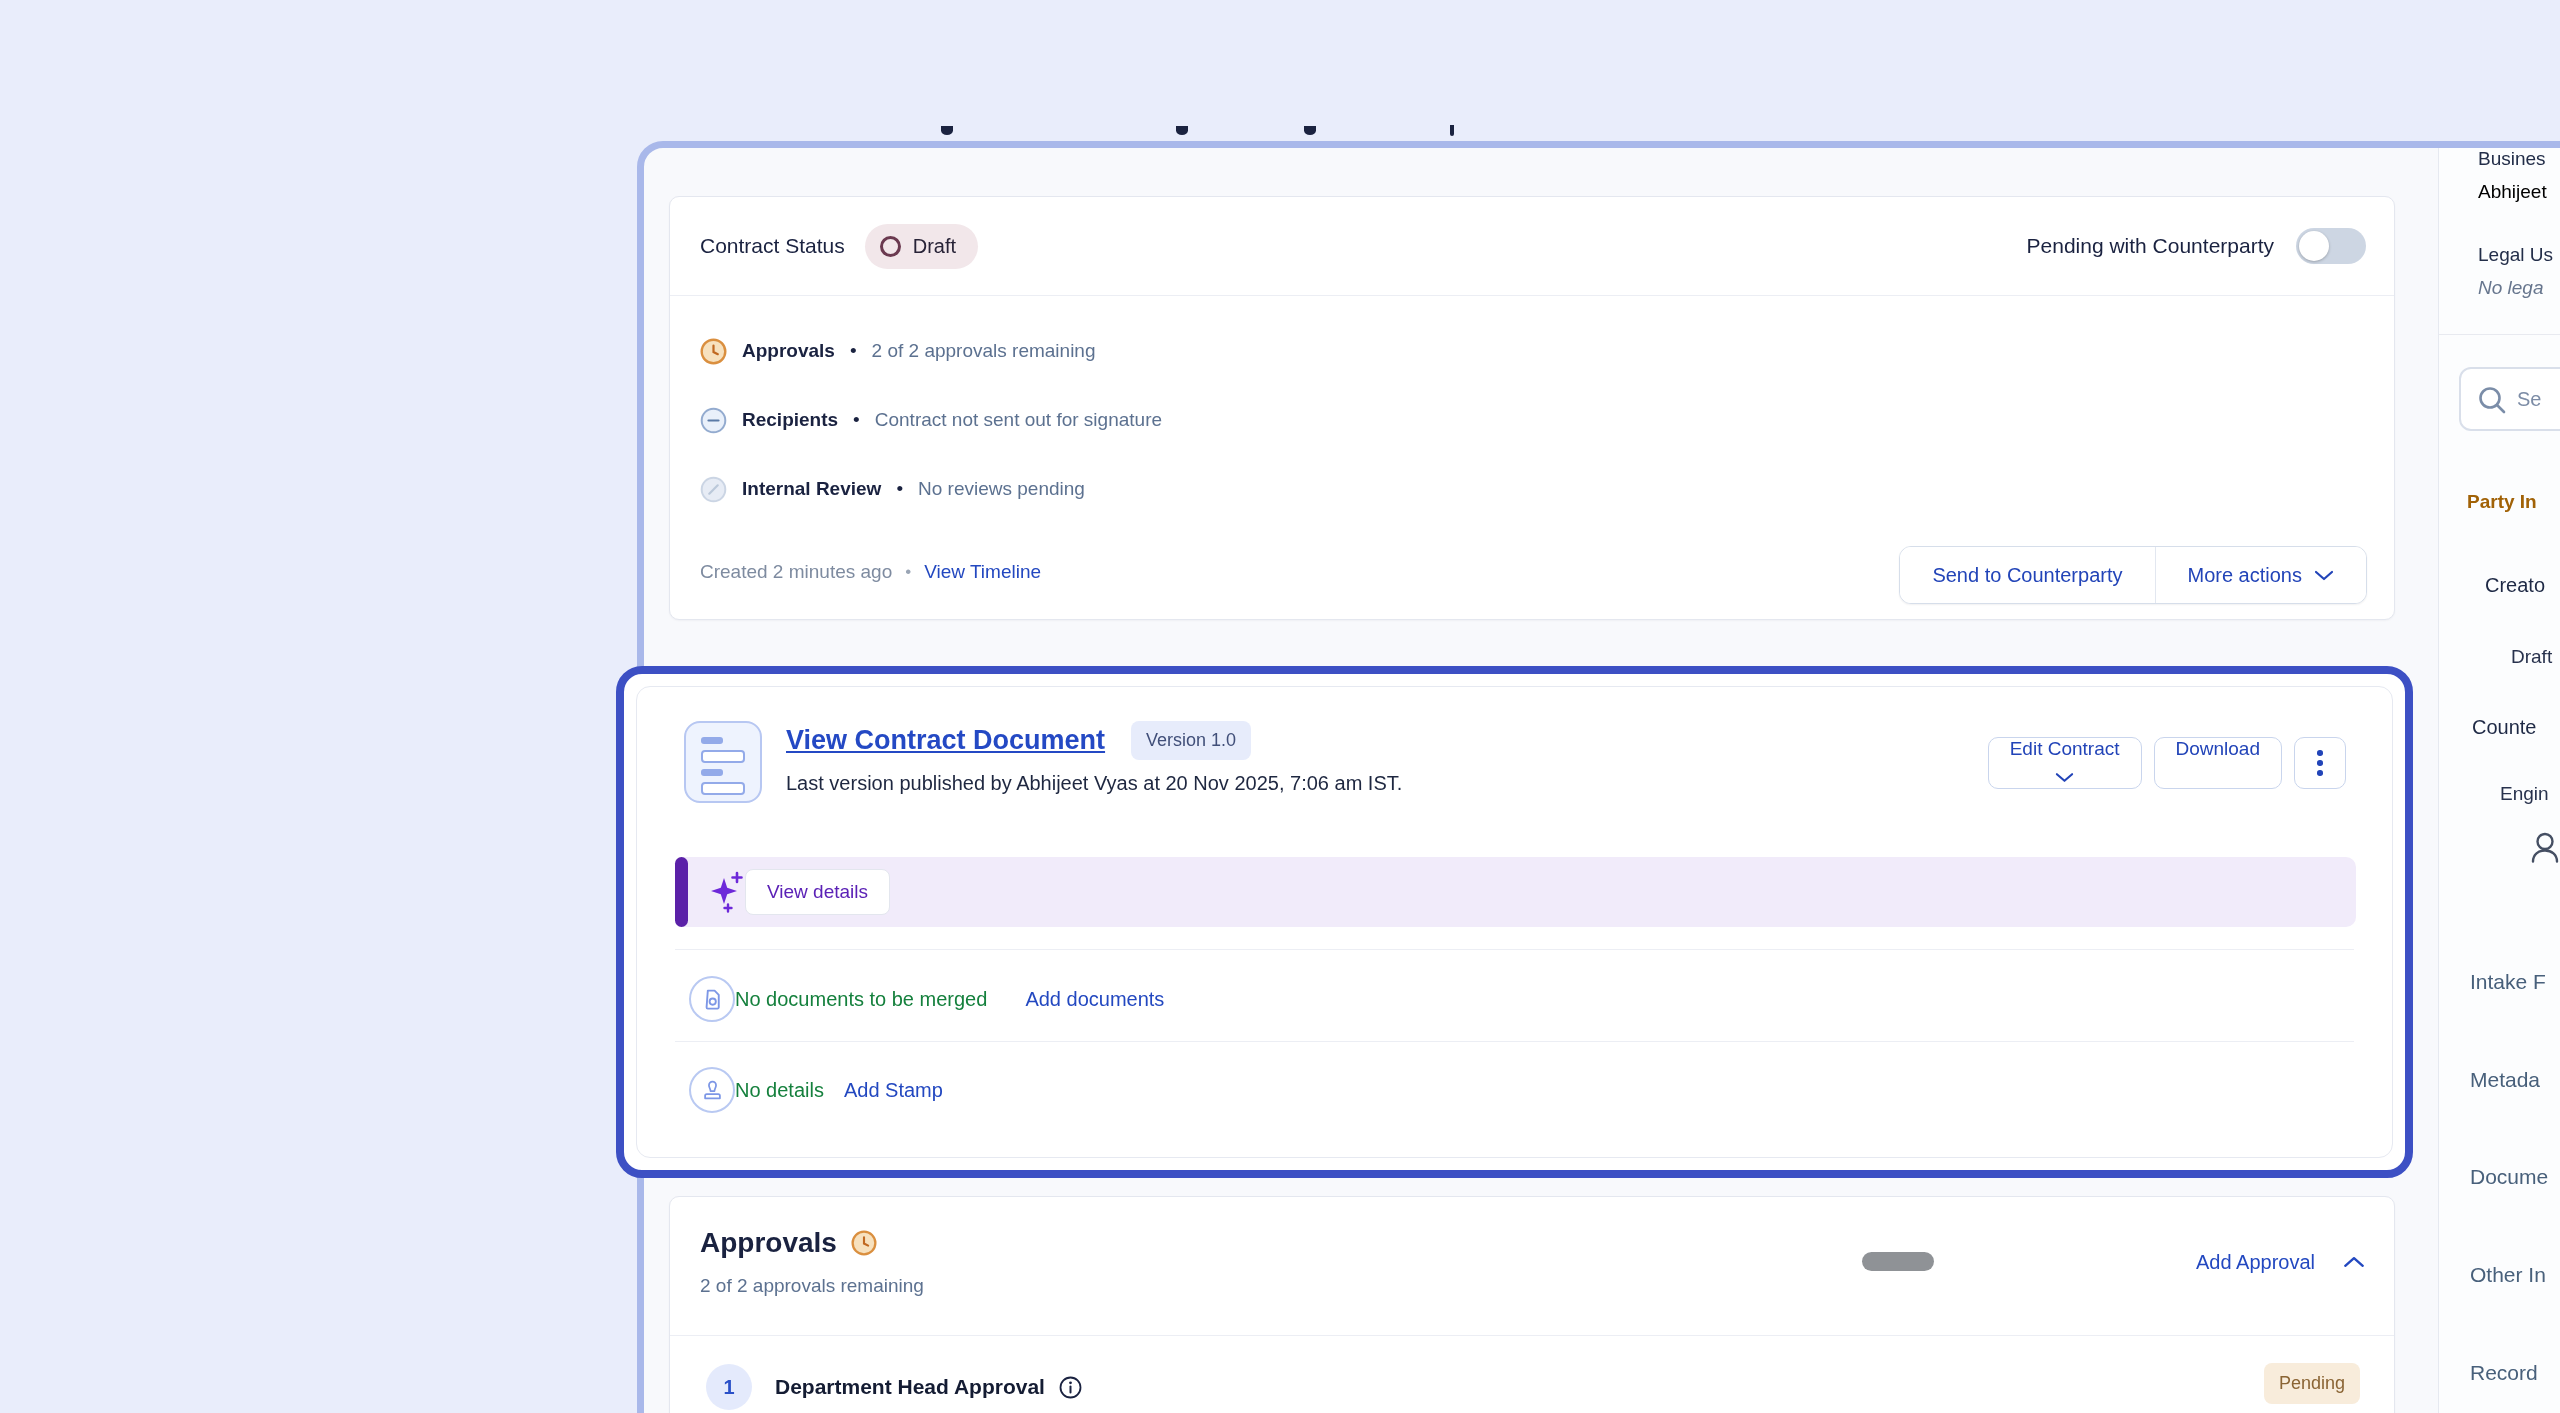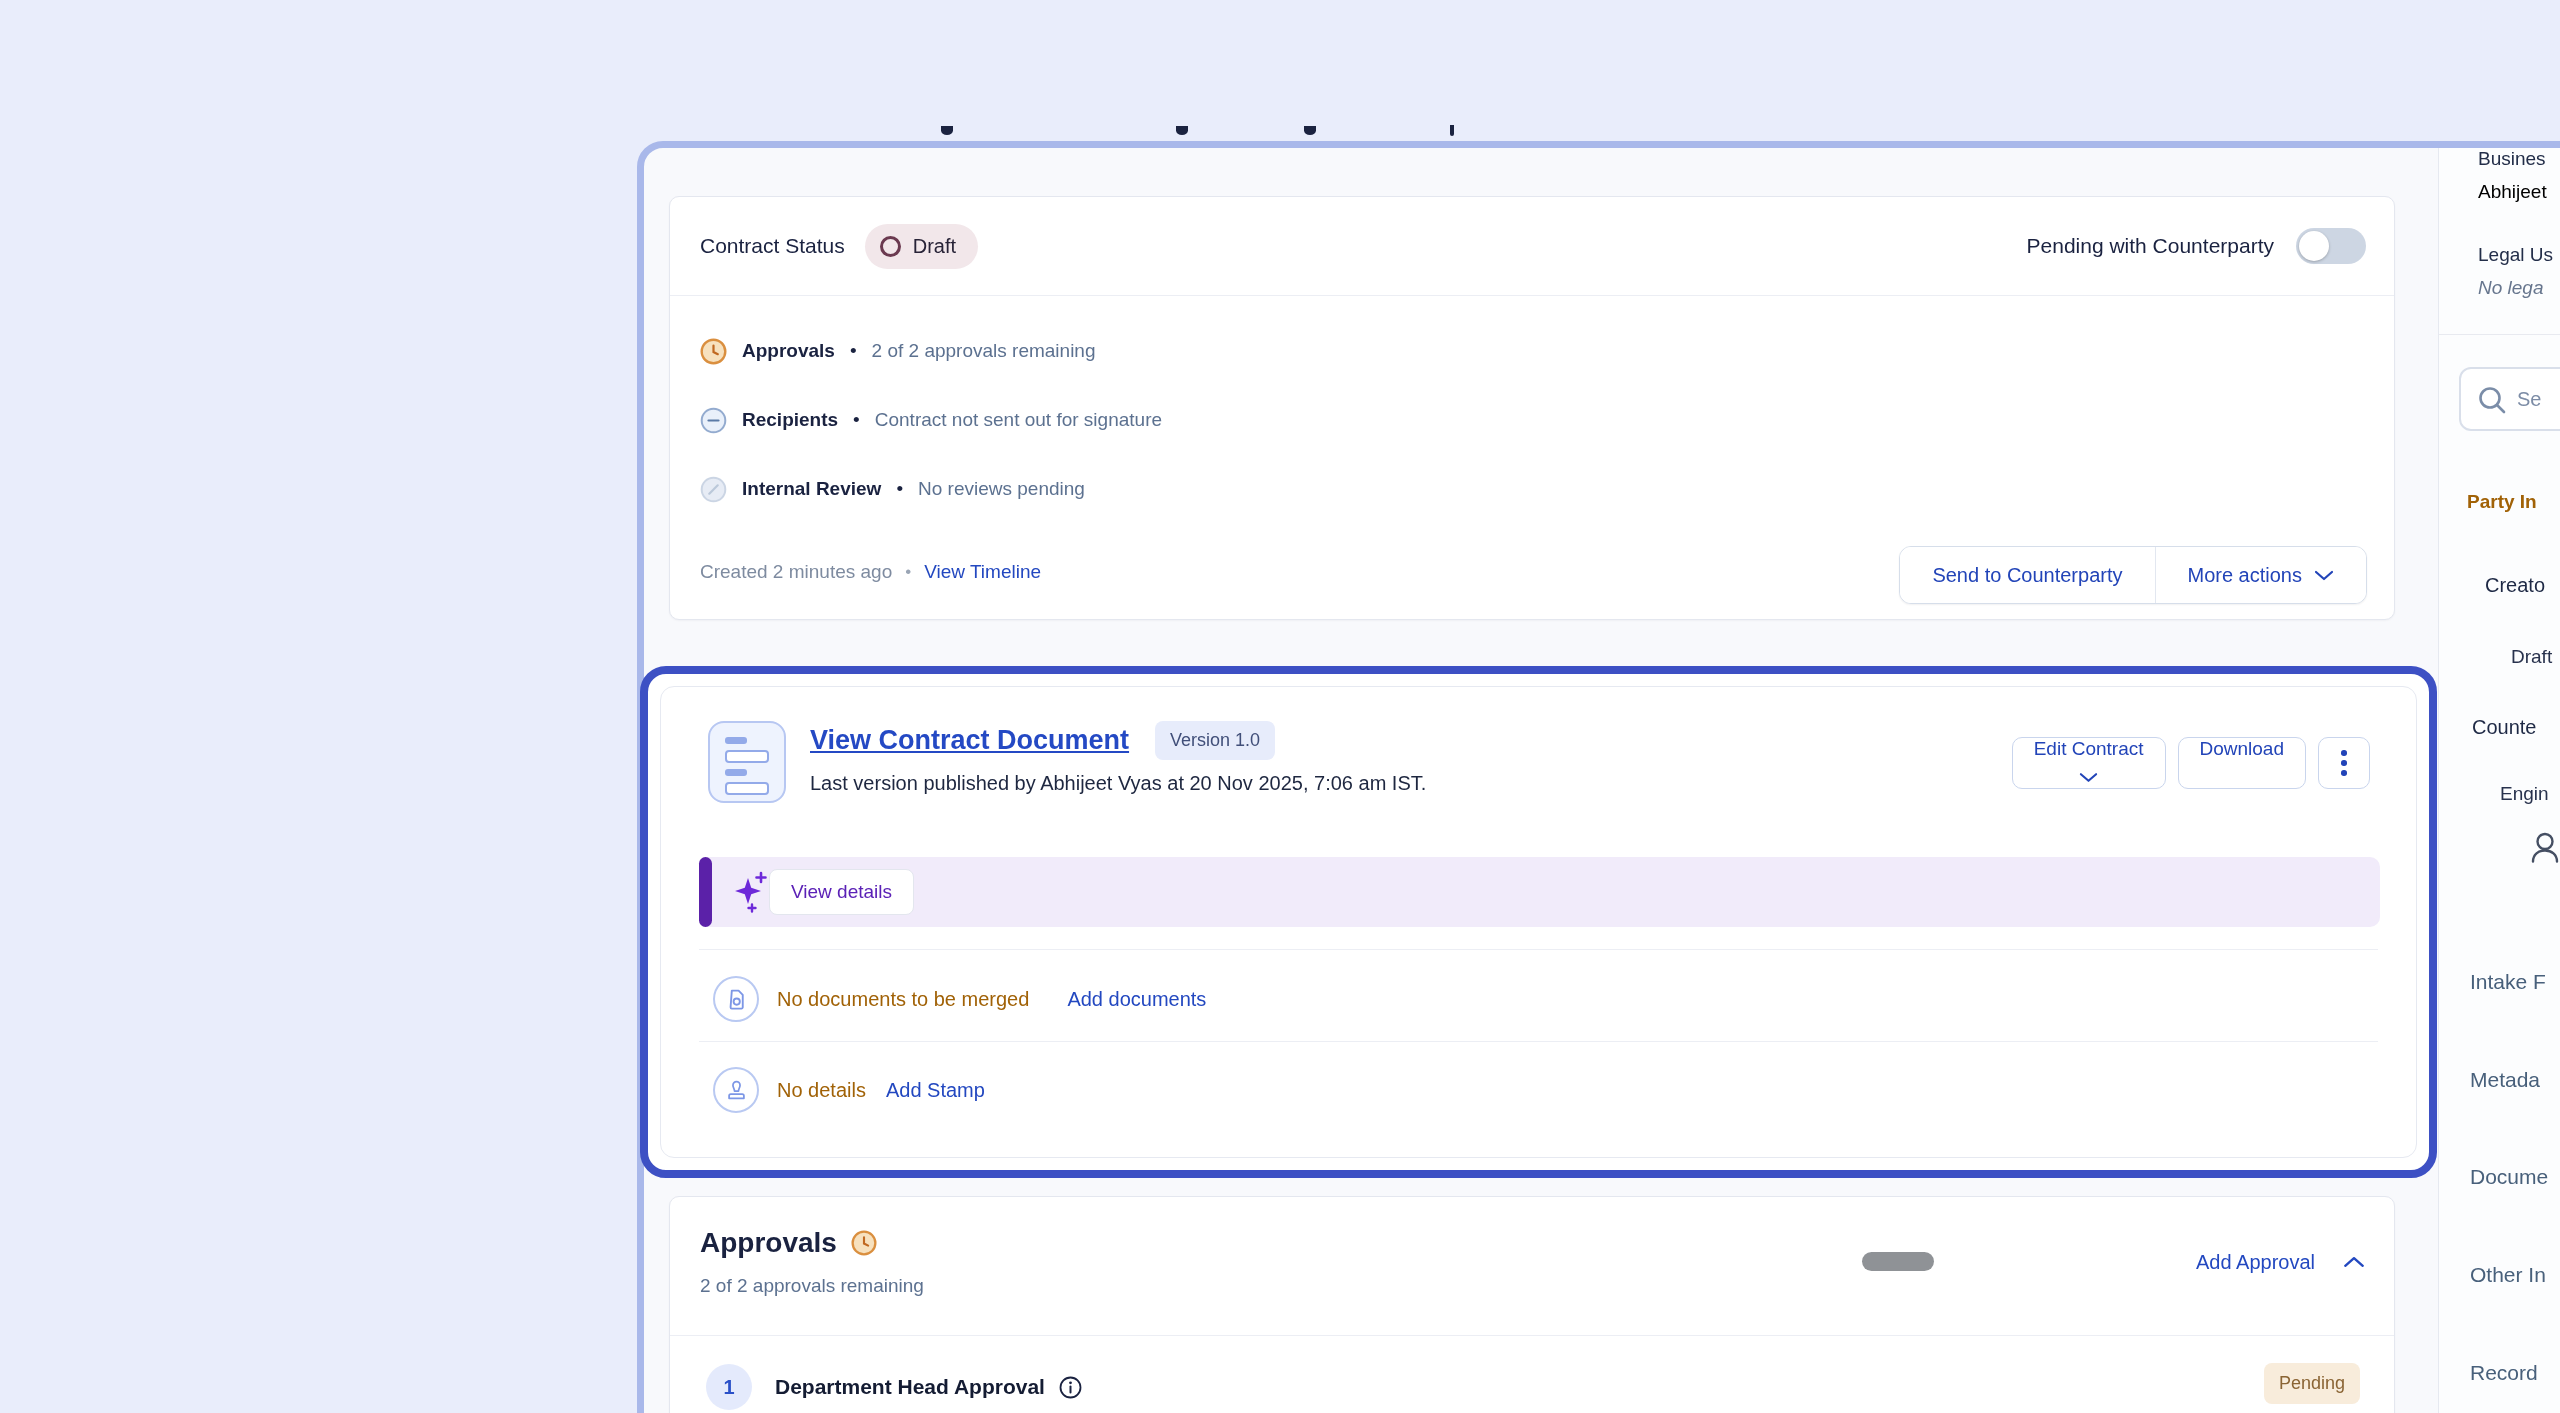--- a/index.html
+++ b/index.html
@@ -66,21 +66,21 @@
   .created-text { font-size:19px; color:#7E8BA0; }
   .created-bullet { font-size:17px; color:#9AA5B5; }
   .timeline-link { font-size:19px; font-weight:500; color:#2348C0; cursor:pointer; }
   .split-group { position:absolute; right:27px; top:349px; height:58px; display:flex; align-items:stretch;
     background:#fff; border:1px solid #D6DEEA; border-radius:12px; box-shadow:0 1px 2px rgba(16,24,40,.06); overflow:hidden; }
   .split-seg { display:flex; align-items:center; gap:12px; padding:0 32px; font-size:20px; font-weight:500;
     color:#2244B8; cursor:pointer; background:#fff; border:0; font-family:inherit; }
   .split-sep { width:1px; background:#E2E7F0; }
 
   
-  .doc-ring { position:absolute; left:640px; top:666px; width:1797px; height:512px;
+  .doc-ring { position:absolute; left:616px; top:666px; width:1797px; height:512px;
     border:8px solid #3D50C4; border-radius:26px; background:#fff; }
   .doc-card { position:absolute; left:12px; top:12px; right:12px; bottom:12px;
     border:1px solid #E6E9F1; border-radius:14px; background:#fff; }
   .doc-header { position:absolute; left:47px; top:34px; display:flex; gap:24px; }
   .doc-icon { width:78px; height:82px; background:#EEF3FE; border:2px solid #B7C7F2; border-radius:16px;
     padding:14px 0 0 15px; }
   .doc-icon .bar-s { width:22px; height:7px; border-radius:3px; background:#93AAE9; margin-bottom:6px; }
   .doc-icon .bar-b { width:44px; height:13px; border-radius:4px; border:2.5px solid #93AAE9; background:#fff; margin-bottom:6px; }
   .doc-title-row { display:flex; align-items:center; gap:26px; }
   .doc-title { font-size:27px; font-weight:600; color:#2449C4; text-decoration:underline; cursor:pointer; white-space:nowrap; }
@@ -100,21 +100,21 @@
   .gb-text { margin-left:22px; font-size:20px; font-weight:500; color:#241A38; flex:1; }
   .gb-btn { margin-right:14px; background:#fff; border:1.5px solid #E3E6EE; border-radius:8px;
     padding:11px 21px; font-size:19px; font-weight:500; color:#5B21B6; cursor:pointer; font-family:inherit; }
   .dc-div1 { left:38px; right:38px; top:262px; }
   .dc-div2 { left:38px; right:38px; top:354px; }
   .doc-row { position:absolute; left:52px; display:flex; align-items:center; }
   .merge-row { top:289px; height:46px; }
   .stamp-row { top:380px; height:46px; }
   .circle-icon { width:46px; height:46px; border:2px solid #B9C9F2; border-radius:50%;
     display:flex; align-items:center; justify-content:center; background:#fff; }
-  .row-text { margin-left:18px; font-size:20px; font-weight:500; color:#a16207; }
+  .row-text { font-size:20px; font-weight:500; color:#15803d; }
   .row-link { margin-left:38px; font-size:20px; font-weight:500; color:#2348C0; cursor:pointer; }
   .stamp-row .row-link { margin-left:20px; }
 
   
   .approvals-card { left:669px; top:1196px; width:1726px; height:380px; }
   .ap-title-row { position:absolute; left:30px; top:30px; display:flex; align-items:center; gap:14px; }
   .ap-title { font-size:28px; font-weight:600; color:#1A2240; }
   .ap-subtitle { position:absolute; left:30px; top:78px; font-size:19px; color:#5C7190; }
   .ap-pill { position:absolute; left:1192px; top:55px; width:72px; height:19px; border-radius:10px; background:#8F9296; cursor:grab; }
   .ap-add { position:absolute; right:29px; top:50px; display:flex; align-items:center; gap:28px; height:30px; }

